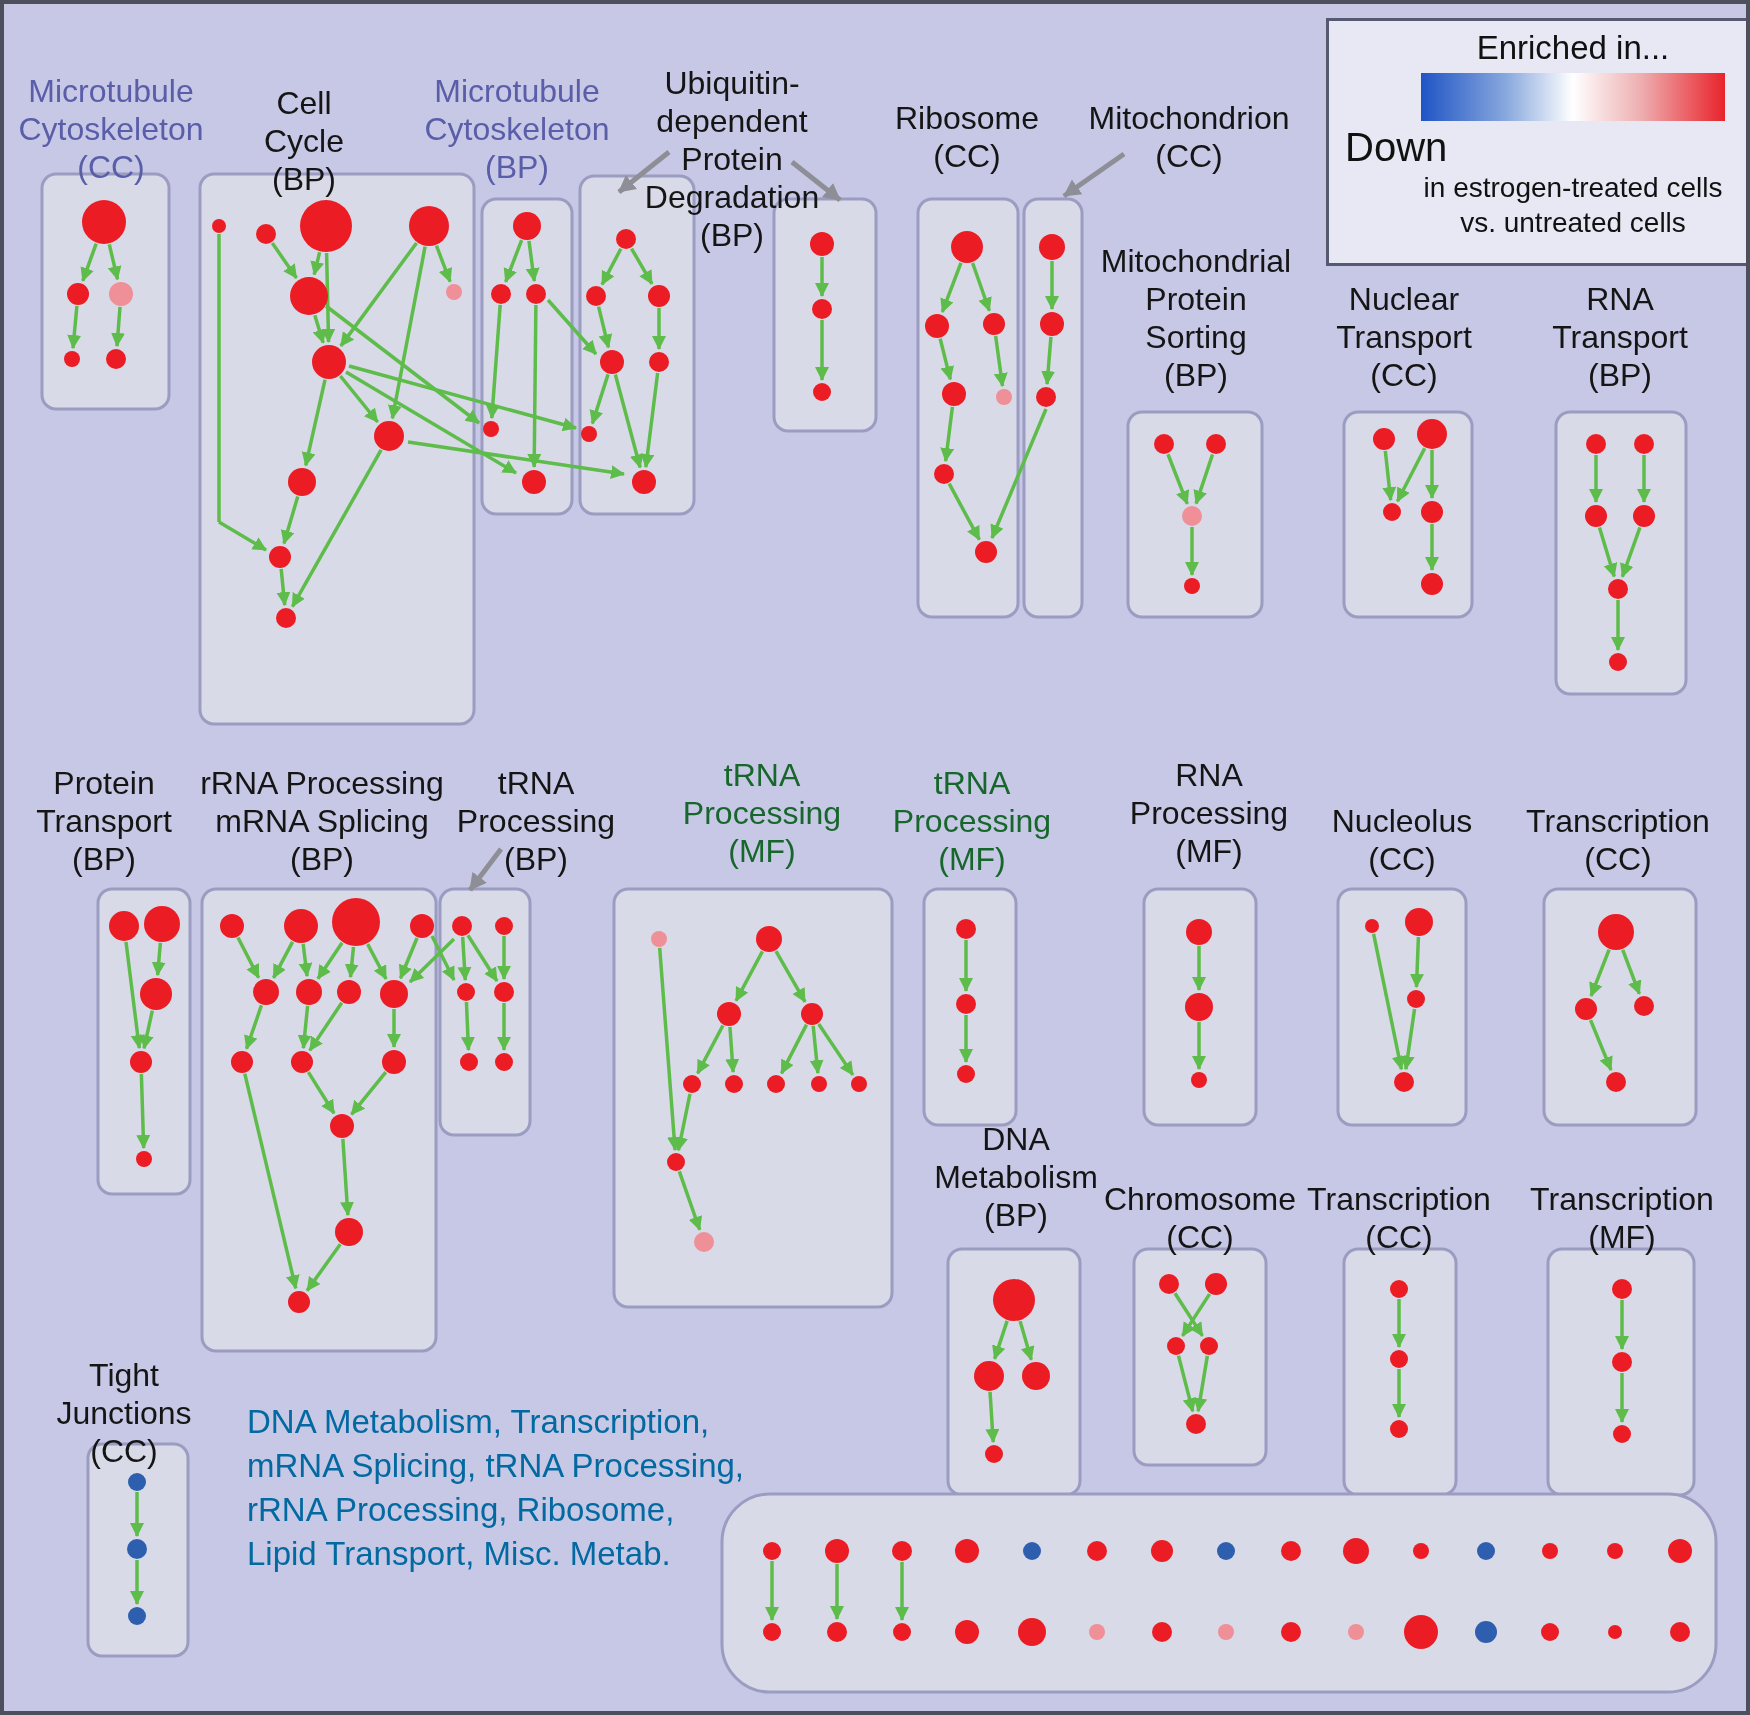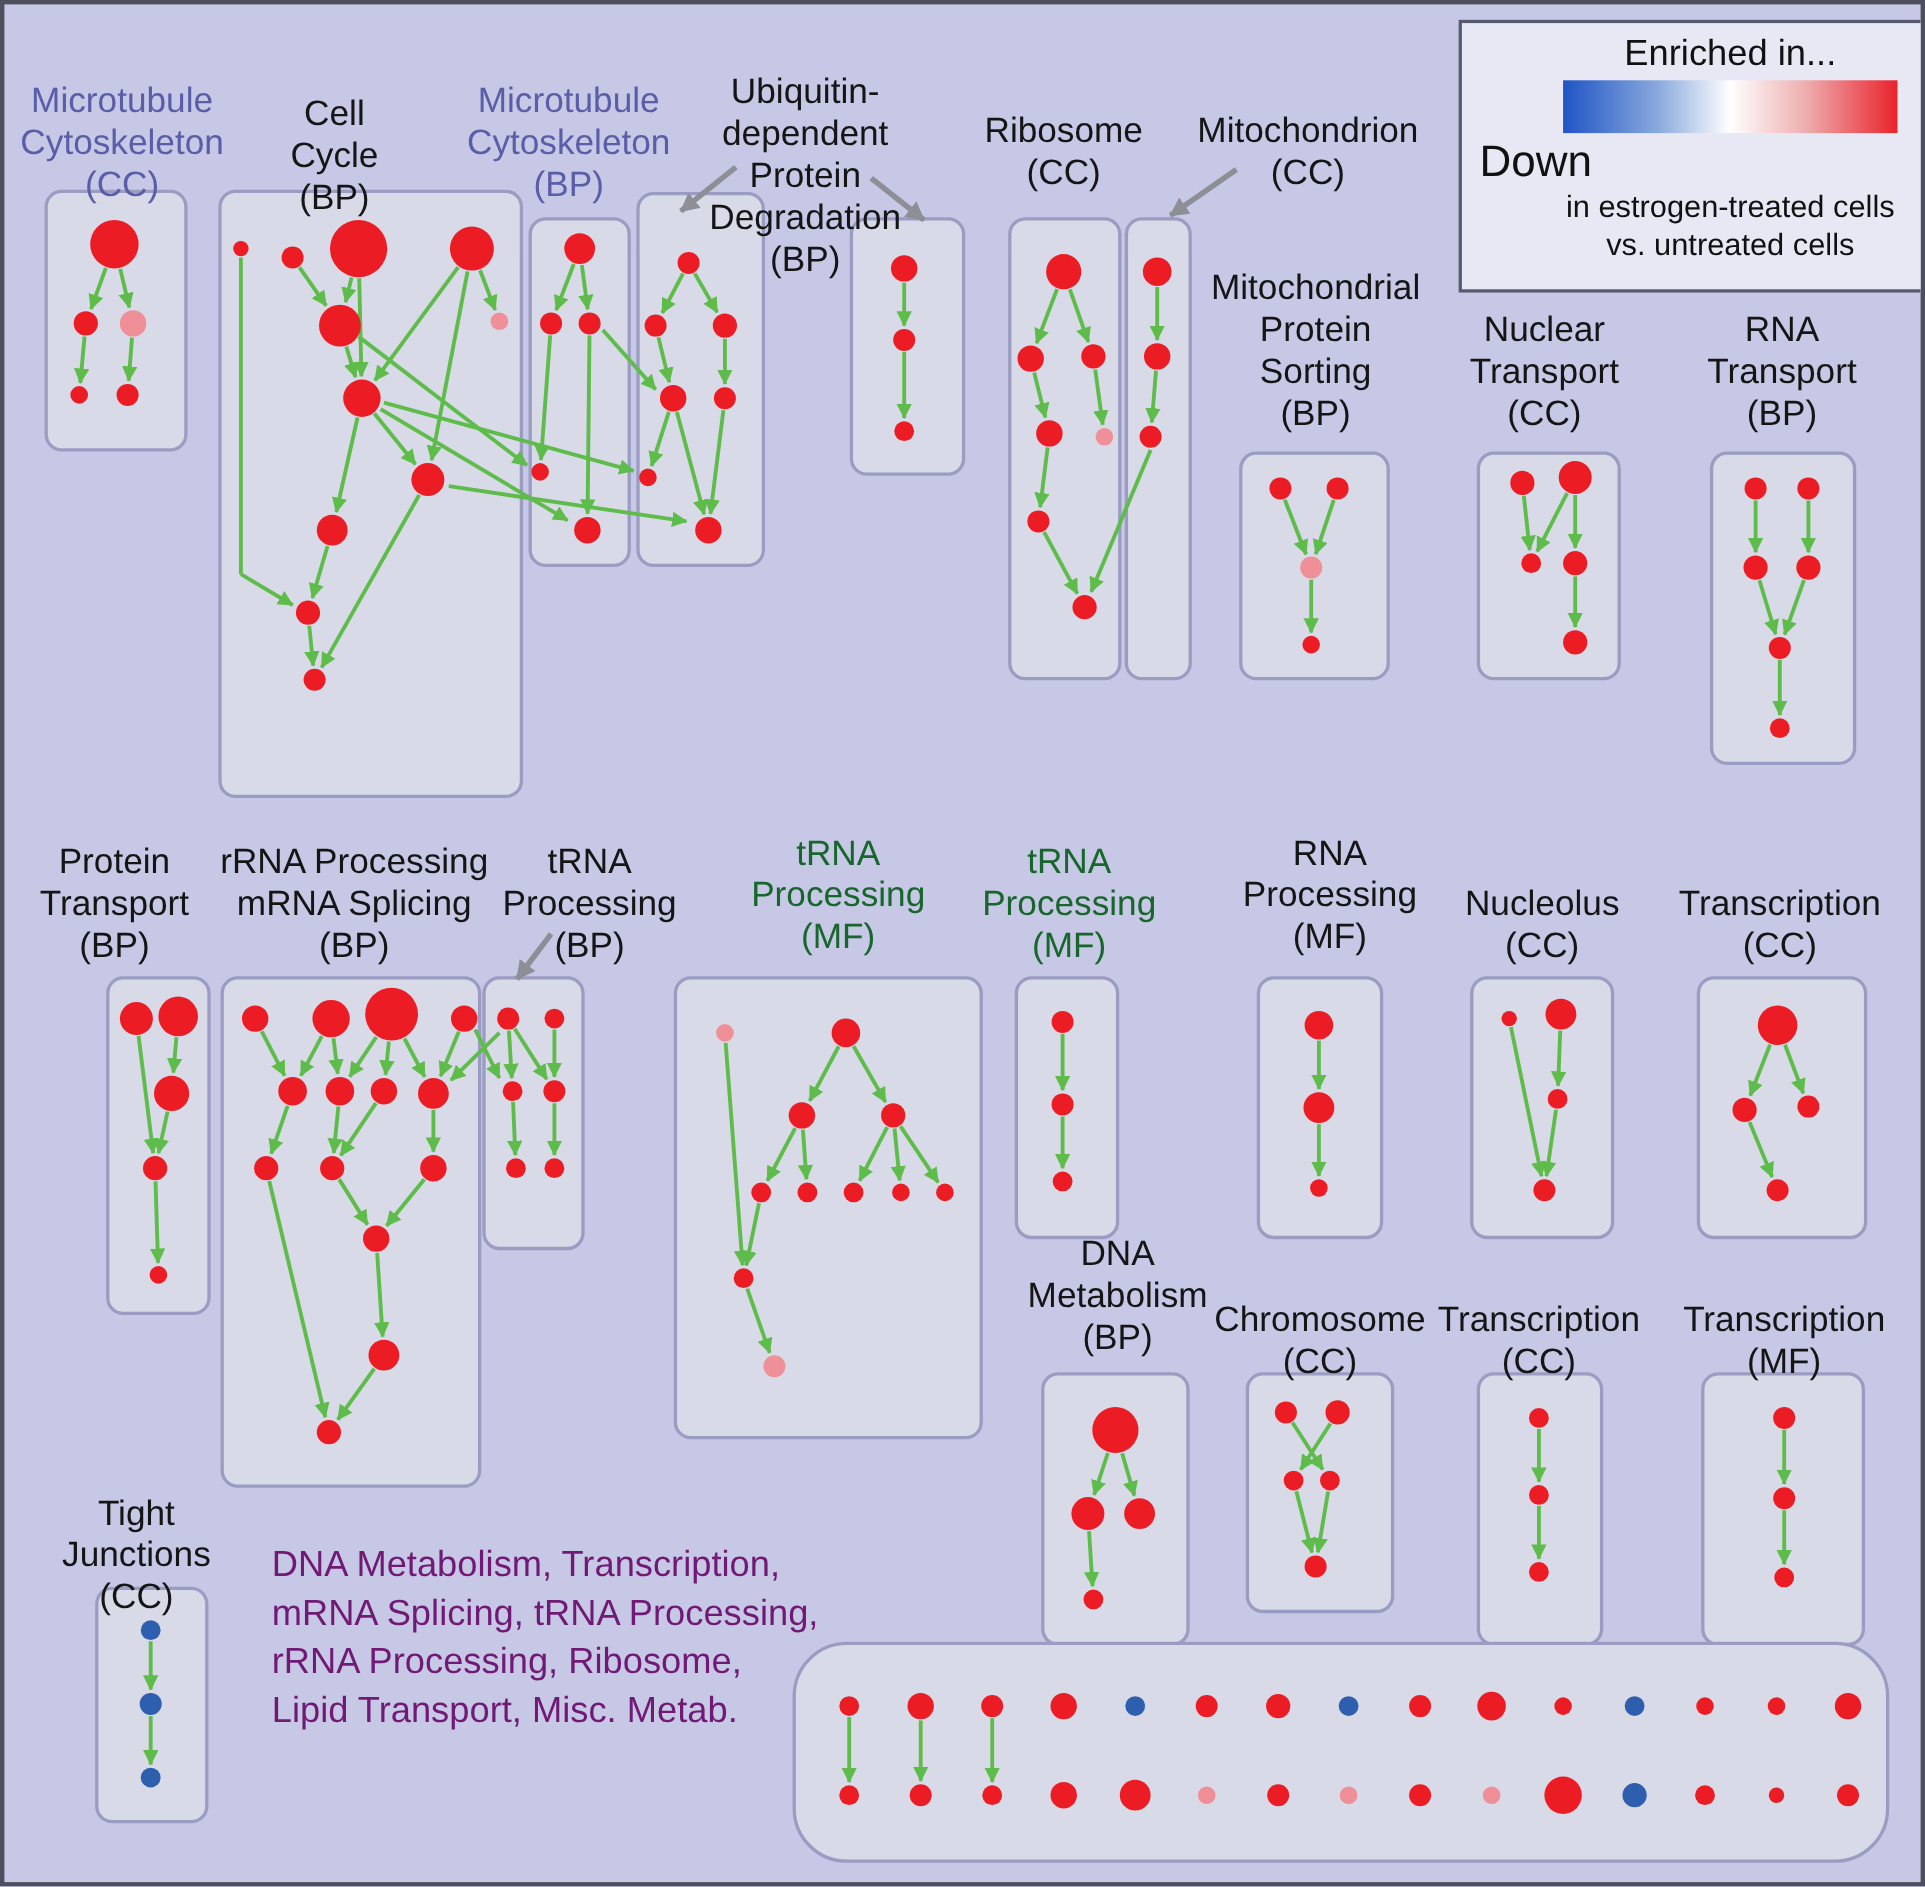--- a/index.html
+++ b/index.html
@@ -15,21 +15,21 @@
   .c-black{color:#151515}
   .c-blue{color:#5a5da8}
   .c-green{color:#17662b}
   #legend{position:absolute;left:1322px;top:14px;width:494px;height:248px;
     background:#e7e8f3;border:3px solid #555a70;box-sizing:border-box;color:#111;}
   #legend-title{font-size:33px;text-align:center;margin-top:8px;}
   #legend .bar{height:48px;margin:6px 92px 4px;
     background:linear-gradient(90deg,#1f54c5,#88a8dd 28%,#ffffff 50%,#eeb0b2 72%,#e8232b);}
   #legend .du{display:flex;justify-content:space-between;padding:0 16px;font-size:40px;}
   #legend .sub{text-align:center;font-size:28px;line-height:35px;}
-  #footnote{position:absolute;left:243px;top:1396px;font-size:33px;line-height:44px;color:#701a75;}
+  #footnote{position:absolute;left:243px;top:1396px;font-size:33px;line-height:44px;color:#0369a1;}
 </style>
 </head>
 <body>
 
 <div id="canvas">
 
   <svg id="diagram" width="1750" height="1715" viewBox="0 0 1750 1715">
       <defs>
         <marker id="arrow-green" markerUnits="userSpaceOnUse" markerWidth="18" markerHeight="16" refX="13" refY="7" orient="auto">
           <path d="M0,0 L14,7 L0,14 Z" fill="#5ebc4a"></path>

